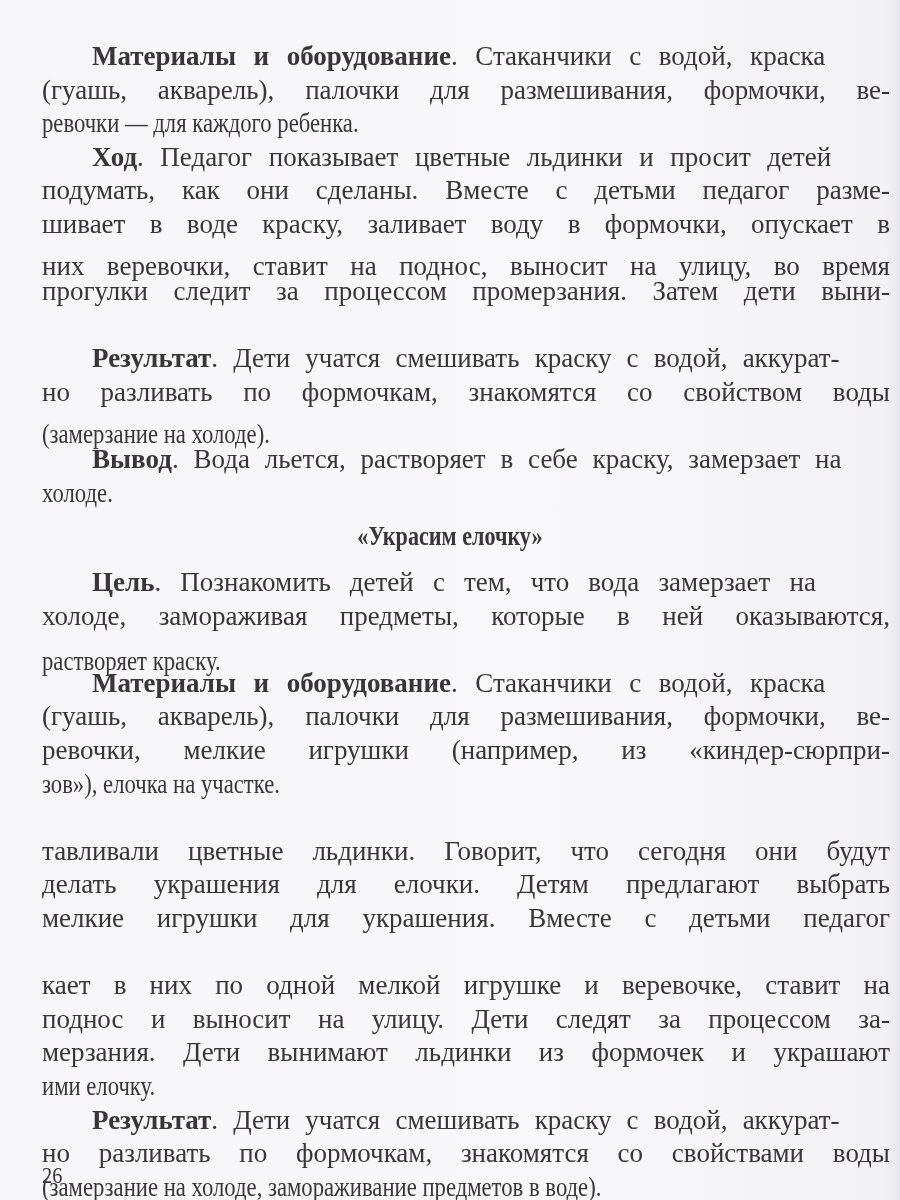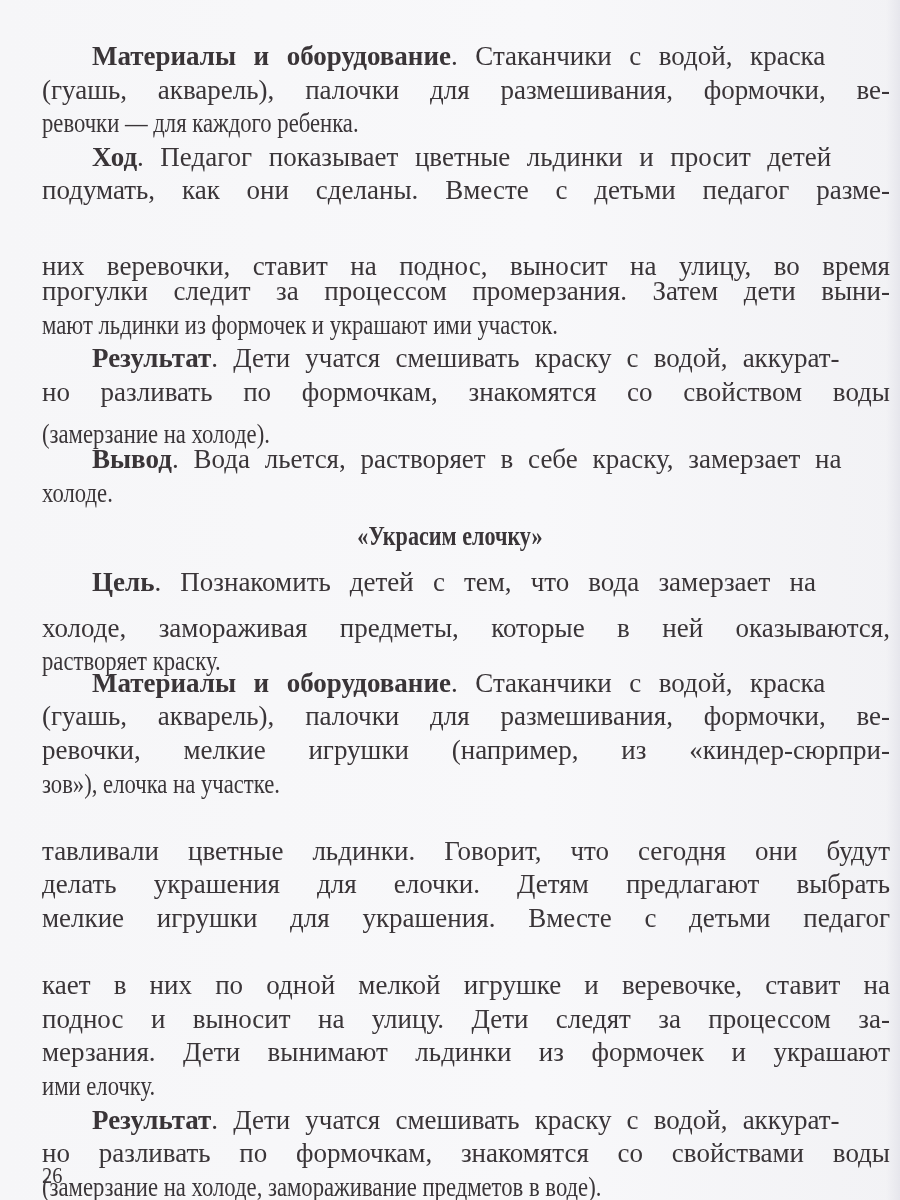--- a/index.html
+++ b/index.html
@@ -53,43 +53,43 @@
   <div class="line" style="top:39px;left:92px;width:798px;"><span class="inner" style="transform: scaleX(1); word-spacing: 10.7786px;">
     <span class="b">Материалы и оборудование</span><span>. Стаканчики с водой, краска</span>
   </span></div>
   <div class="line" style="top: 72.6px;"><span class="inner" style="transform: scaleX(1); word-spacing: 24.0469px;">(гуашь, акварель), палочки для размешивания, формочки, ве-</span></div>
   <div class="line" style="top: 106.2px;"><span class="inner" style="transform: scaleX(0.84);">ревочки — для каждого ребенка.</span></div>
 
   <div class="line" style="top: 139.8px; left: 92px; width: 798px;"><span class="inner" style="transform: scaleX(1); word-spacing: 9.79688px;">
     <span class="b">Ход</span><span>. Педагог показывает цветные льдинки и просит детей</span>
   </span></div>
   <div class="line" style="top: 173.4px;"><span class="inner" style="transform: scaleX(1); word-spacing: 20.0879px;">подумать, как они сделаны. Вместе с детьми педагог разме-</span></div>
+  <div class="line" style="top: 207px;"><span class="inner" style="transform: scaleX(1); word-spacing: 17.6059px;">шивает в воде краску, заливает воду в формочки, опускает в</span></div>
   <div class="line" style="top: 249px;"><span class="inner" style="transform: scaleX(1); word-spacing: 15.724px;">них веревочки, ставит на поднос, выносит на улицу, во время</span></div>
   <div class="line" style="top: 274.2px;"><span class="inner" style="transform: scaleX(1); word-spacing: 18.7946px;">прогулки следит за процессом промерзания. Затем дети выни-</span></div>
-  <div class="line" style="top: 307.8px;"><span class="inner" style="transform: scaleX(0.84);">мают льдинки из формочек и украшают ими участок.</span></div>
 
   <div class="line" style="top: 341.4px; left: 92px; width: 798px;"><span class="inner" style="transform: scaleX(1); word-spacing: 8.40745px;">
     <span class="b">Результат</span><span>. Дети учатся смешивать краску с водой, аккурат-</span>
   </span></div>
   <div class="line" style="top: 375px;"><span class="inner" style="transform: scaleX(1); word-spacing: 23.9241px;">но разливать по формочкам, знакомятся со свойством воды</span></div>
   <div class="line" style="top: 417px;"><span class="inner" style="transform: scaleX(0.84);">(замерзание на холоде).</span></div>
 
   <div class="line" style="top: 442.2px; left: 92px; width: 798px;"><span class="inner" style="transform: scaleX(1); word-spacing: 8.08147px;">
     <span class="b">Вывод</span><span>. Вода льется, растворяет в себе краску, замерзает на</span>
   </span></div>
   <div class="line" style="top: 475.8px;"><span class="inner" style="transform: scaleX(0.84);">холоде.</span></div>
 
   <div class="title" style="top: 519.4px;">
     <span>«Украсим елочку»</span>
   </div>
 
   <div class="line" style="top: 565px; left: 92px; width: 798px;"><span class="inner" style="transform: scaleX(1); word-spacing: 12.346px;">
     <span class="b">Цель</span><span>. Познакомить детей с тем, что вода замерзает на</span>
   </span></div>
-  <div class="line" style="top: 598.6px;"><span class="inner" style="transform: scaleX(1); word-spacing: 25.6589px; margin-top: 12px;">холоде, замораживая предметы, которые в ней оказываются,</span></div>
+  <div class="line" style="top: 598.6px;"><span class="inner" style="transform: scaleX(1); word-spacing: 25.6589px;">холоде, замораживая предметы, которые в ней оказываются,</span></div>
   <div class="line" style="top: 632.2px; margin-top: 12px;"><span class="inner" style="transform: scaleX(0.84);">растворяет краску.</span></div>
 
   <div class="line" style="top: 665.8px; left: 92px; width: 798px;"><span class="inner" style="transform: scaleX(1); word-spacing: 10.7786px;">
     <span class="b">Материалы и оборудование</span><span>. Стаканчики с водой, краска</span>
   </span></div>
   <div class="line" style="top: 699.4px;"><span class="inner" style="transform: scaleX(1); word-spacing: 24.0469px;">(гуашь, акварель), палочки для размешивания, формочки, ве-</span></div>
   <div class="line" style="top: 733px;"><span class="inner" style="transform: scaleX(1); word-spacing: 36.0406px;">ревочки, мелкие игрушки (например, из «киндер-сюрпри-</span></div>
   <div class="line" style="top: 766.6px;"><span class="inner" style="transform: scaleX(0.84);">зов»), елочка на участке.</span></div>
 
   <div class="line" style="top: 833.8px;"><span class="inner" style="transform: scaleX(1); word-spacing: 22.2679px;">тавливали цветные льдинки. Говорит, что сегодня они будут</span></div>

